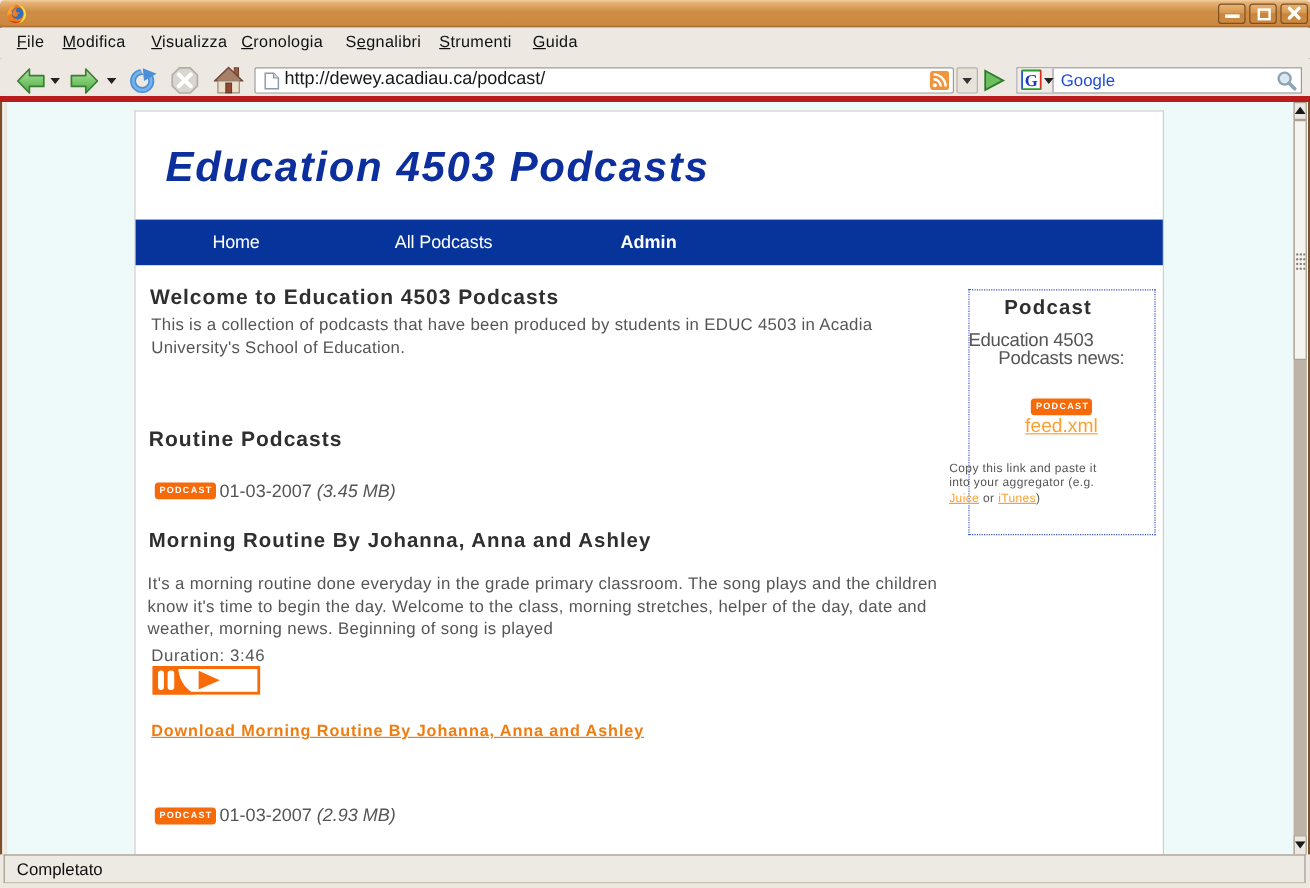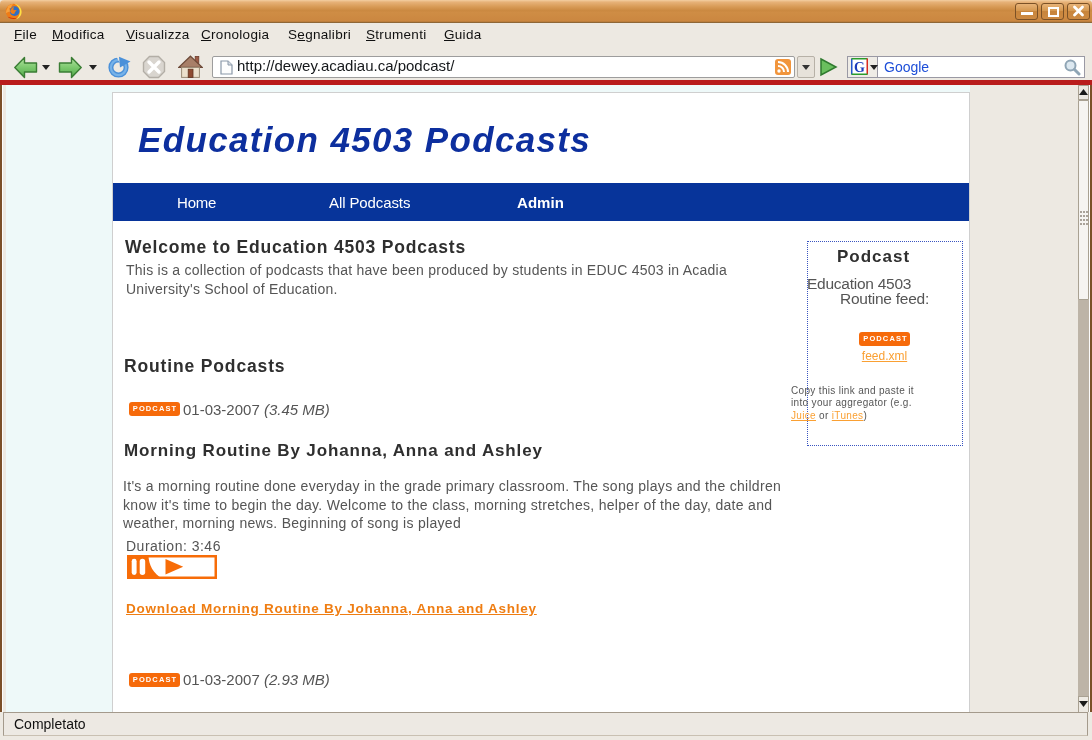--- a/index.html
+++ b/index.html
@@ -15,21 +15,21 @@
   .winbtn { top:3px; width:23px; height:17px; border:1px solid #7b5126; border-radius:3px;
     background:linear-gradient(to bottom,#e8b377 0%,#d59850 45%,#c8853c 50%,#cd8a42 100%); color:#fff; }
   .winbtn span { position:absolute; left:0; top:0; width:100%; height:100%; }
 
   #menubar { left:0; top:23px; width:1092px; height:26px; background:#ede9e2; }
   #menubar .mi { position:absolute; top:3.5px; font-size:13.5px; line-height:15.5px; letter-spacing:0.3px; color:#101010; }
   .u { text-decoration:underline; }
 
   #toolbar { left:0; top:49px; width:1092px; height:36px; background:#ede9e2; border-bottom:5px solid #b91c1c; }
 
-  #viewport { left:6px; top:85px; width:964px; height:628px; background:#eef9f9; }
+  #viewport { left:6px; top:85px; width:1072px; height:628px; background:#eef9f9; }
   #vpleft { left:3px; top:85px; width:3px; height:628px; background:#ede9e2; }
 
   #scrollbar { left:1078px; top:85px; width:11px; height:628px; background:#bdb4a7; }
 
   #statusbar { left:0; top:712px; width:1092px; height:28px; background:#ede9e2; }
   #statusfield { left:3px; top:712px; width:1085px; height:24px; background:#ede9e3; border:1px solid #a49a8c; border-bottom-color:#c9c0b2; }
   #statusfield .stext { left:10px; top:2.5px; font-size:14px; color:#101010; }
 
   
   #page { left:106px; top:7px; width:858px; height:621px; background:#fff; border:1px solid #cfcfcf; border-bottom:none; }
@@ -203,23 +203,23 @@
     </svg>
 
     <a class="abs orange" style="left:13px;top:509px;font-size:13.5px;line-height:13.5px;font-weight:bold;letter-spacing:0.75px;color:#ef7d12;">Download Morning Routine By Johanna, Anna and Ashley</a>
 
     <div class="abs" style="left:15.5px;top:580.4px;font-size:0;line-height:0;"><span class="badge" style="vertical-align:top;">PODCAST</span></div>
     <div class="abs gray" style="left:70px;top:578.9px;font-size:15px;line-height:15px;">01-03-2007 <i>(2.93 MB)</i></div>
 
     <div id="sidebox" class="abs"></div>
     <div class="abs" style="left:694px;top:155px;width:133px;text-align:center;font-size:17px;line-height:17px;font-weight:bold;color:#2f2f2f;letter-spacing:1.0px;">Podcast</div>
     <div class="abs gray" style="left:694px;top:183px;width:155px;font-size:15.5px;line-height:15.5px;letter-spacing:-0.25px;">Education 4503</div>
-    <div class="abs gray" style="left:694px;top:197.5px;width:155px;text-align:center;font-size:15.5px;line-height:15.5px;letter-spacing:-0.25px;">Routine feed:</div>
+    <div class="abs gray" style="left:694px;top:197.5px;width:155px;text-align:center;font-size:15.5px;line-height:15.5px;letter-spacing:-0.25px;">Podcasts news:</div>
     <div class="abs" style="left:694px;top:239px;width:155px;text-align:center;font-size:0;line-height:0;"><span class="badge" style="vertical-align:top;">PODCAST</span></div>
-    <div class="abs" style="left:694px;top:256.5px;width:155px;text-align:center;font-size:12px;line-height:12px;"><a class="orange slink">feed.xml</a></div>
+    <div class="abs" style="left:694px;top:256.5px;width:155px;text-align:center;font-size:16px;line-height:12px;"><a class="orange slink">feed.xml</a></div>
     <div class="abs gray" style="left:678px;top:292px;font-size:10px;line-height:12.4px;letter-spacing:0.33px;">Copy this link and paste it<br>into your aggregator (e.g.<br><a class="orange slink">Juice</a> or <a class="orange slink">iTunes</a>)</div>
   </div>
 
 </div>
 
 <div id="scrollbar" class="abs">
   <div class="abs" style="left:0;top:0;width:11px;height:15px;background:#ede9e2;border:1px solid #a9a192;"></div>
   <svg class="abs" style="left:1px;top:4px" width="9" height="7">
       <polygon points="0,6 9,6 4.5,0" fill="#1a1a1a"></polygon>
     </svg>

